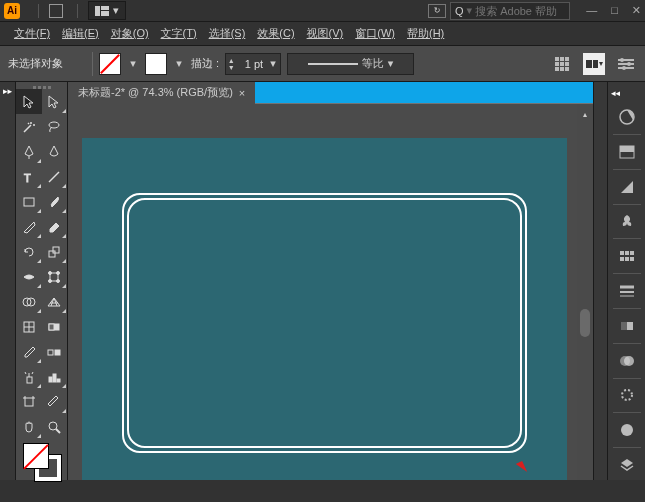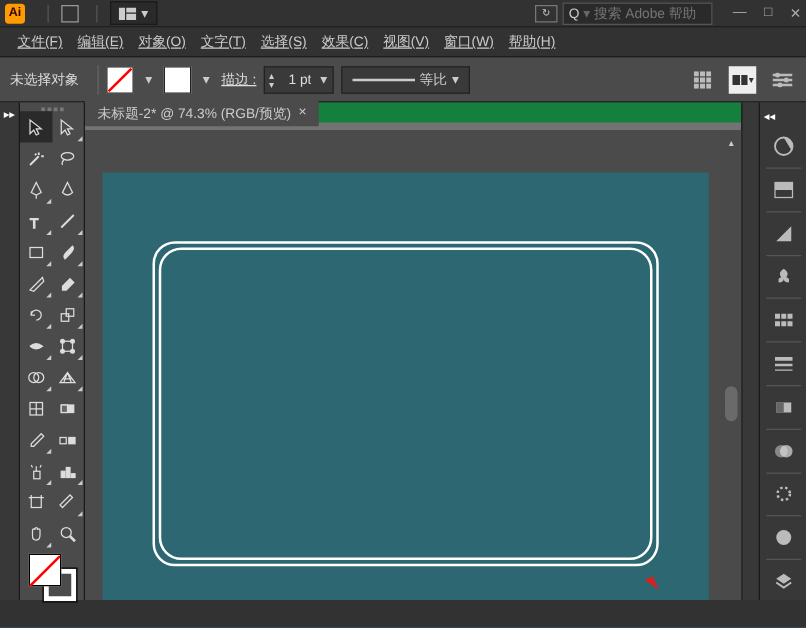--- a/index.html
+++ b/index.html
@@ -14,33 +14,33 @@
 .sync-box{width:18px;height:14px;border:1px solid #777;display:flex;align-items:center;justify-content:center;}
 .search-adobe{display:flex;align-items:center;border:1px solid #555;background:#2a2a2a;height:18px;padding:0 4px;}
 .search-adobe input{background:transparent;border:none;color:#888;width:90px;font-size:11px;}
 .win-btns{display:flex;gap:14px;margin-left:12px;}
 .win-btns span{color:#aaa;cursor:pointer;}
 
 .menubar{height:24px;background:#323232;display:flex;align-items:center;padding:0 8px;border-bottom:1px solid #1a1a1a;}
 .menubar .mi{padding:0 6px;cursor:pointer;text-decoration:underline;}
 
 .ctrlbar{height:36px;background:#4b4b4b;display:flex;align-items:center;padding:0 8px;border-bottom:1px solid #1a1a1a;gap:6px;}
-.no-sel{color:#ddd;margin-right:9px;}
+.no-sel{color:#ddd;margin-right:23px;}
 .swatch{width:22px;height:22px;border:1px solid #222;}
 .swatch-fill{background:#fff;position:relative;}
 .swatch-fill:after{content:"";position:absolute;width:130%;height:2px;background:red;top:48%;left:-15%;transform:rotate(-45deg);}
 .swatch-stroke{background:#fff;}
 .divv{width:1px;height:24px;background:#666;}
 .dd-arrow{width:12px;height:20px;display:flex;align-items:center;justify-content:center;}
-.stroke-lbl{color:#ddd;text-decoration:underline;}
+.stroke-lbl{color:#ddd;}
 .pt-box{display:flex;align-items:center;background:#3a3a3a;border:1px solid #222;height:22px;}
 .pt-box .stepper{display:flex;flex-direction:column;padding:0 3px;}
 .pt-box .stepper span{line-height:7px;font-size:8px;cursor:pointer;}
 .pt-box input{background:transparent;border:none;color:#ddd;width:30px;text-align:right;padding:0 3px;}
-.lineprev{display:flex;align-items:center;background:#3a3a3a;border:1px solid #222;height:22px;padding:0 8px;gap:4px;}
+.lineprev{display:flex;align-items:center;background:#3a3a3a;border:1px solid #222;height:22px;padding:0 20px;gap:4px;}
 .lineprev .ln{width:50px;height:2px;background:#ccc;}
 .ctrl-right{margin-left:auto;display:flex;align-items:center;gap:10px;}
 .icon-btn{width:22px;height:22px;display:flex;align-items:center;justify-content:center;cursor:pointer;}
 
 .mainarea{display:flex;height:398px;}
 .toolpanel{width:16px;background:#383838;border-right:1px solid #1a1a1a;display:flex;flex-direction:column;align-items:center;padding-top:4px;}
 .toolpanel .exp{color:#fff;font-size:9px;}
 
 .toolbox{width:52px;background:#4b4b4b;border-right:1px solid #1a1a1a;display:flex;flex-direction:column;padding-top:4px;}
 .toolbox .grip{height:6px;display:flex;justify-content:center;gap:2px;}
@@ -50,21 +50,21 @@
 .tcell svg{width:16px;height:16px;fill:#ddd;stroke:#ddd;}
 .tcell.sel{background:#2a2a2a;}
 .dot{position:absolute;right:1px;bottom:1px;width:0;height:0;border-left:4px solid transparent;border-bottom:4px solid #ccc;}
 .colorbox{padding-top:4px;display:flex;flex-direction:column;align-items:center;}
 .cb-main{width:38px;height:38px;position:relative;}
 .cb-fill{position:absolute;width:26px;height:26px;background:#fff;border:1px solid #000;top:0;left:0;}
 .cb-fill:after{content:"";position:absolute;width:140%;height:2px;background:red;top:48%;left:-20%;transform:rotate(-45deg);}
 .cb-stroke{position:absolute;width:26px;height:26px;background:#4b4b4b;border:4px solid #fff;outline:1px solid #000;bottom:0;right:0;}
 
 .docarea{flex:1;display:flex;flex-direction:column;background:#323232;}
-.doctab{height:22px;background:#15803d;display:flex;align-items:center;border-bottom:6px solid #737373;}
+.doctab{height:22px;background:#0ea5e9;display:flex;align-items:center;border-bottom:1px solid #737373;}
 .tab{padding:0 10px;height:22px;display:flex;align-items:center;background:#4b4b4b;color:#ddd;gap:6px;}
 .tab .x{cursor:pointer;}
 .canvas{flex:1;background:#4b4b4b;position:relative;overflow:hidden;display:flex;}
 .artwrap{flex:1;position:relative;}
 .artboard{position:absolute;top:34px;left:14px;width:485px;height:354px;background:#2c6772;}
 .rrect{position:absolute;border:2px solid #fff;border-radius:18px;}
 .r1{top:55px;left:40px;width:405px;height:260px;}
 .r2{top:60px;left:45px;width:395px;height:250px;}
 .cursor-arrow{position:absolute;bottom:18px;right:42px;width:0;height:0;border-left:7px solid transparent;border-right:0 solid transparent;border-top:12px solid #d82020;transform:rotate(-25deg);}
 .vscroll{width:16px;background:#4a4a4a;display:flex;flex-direction:column;align-items:center;padding-top:6px;}

